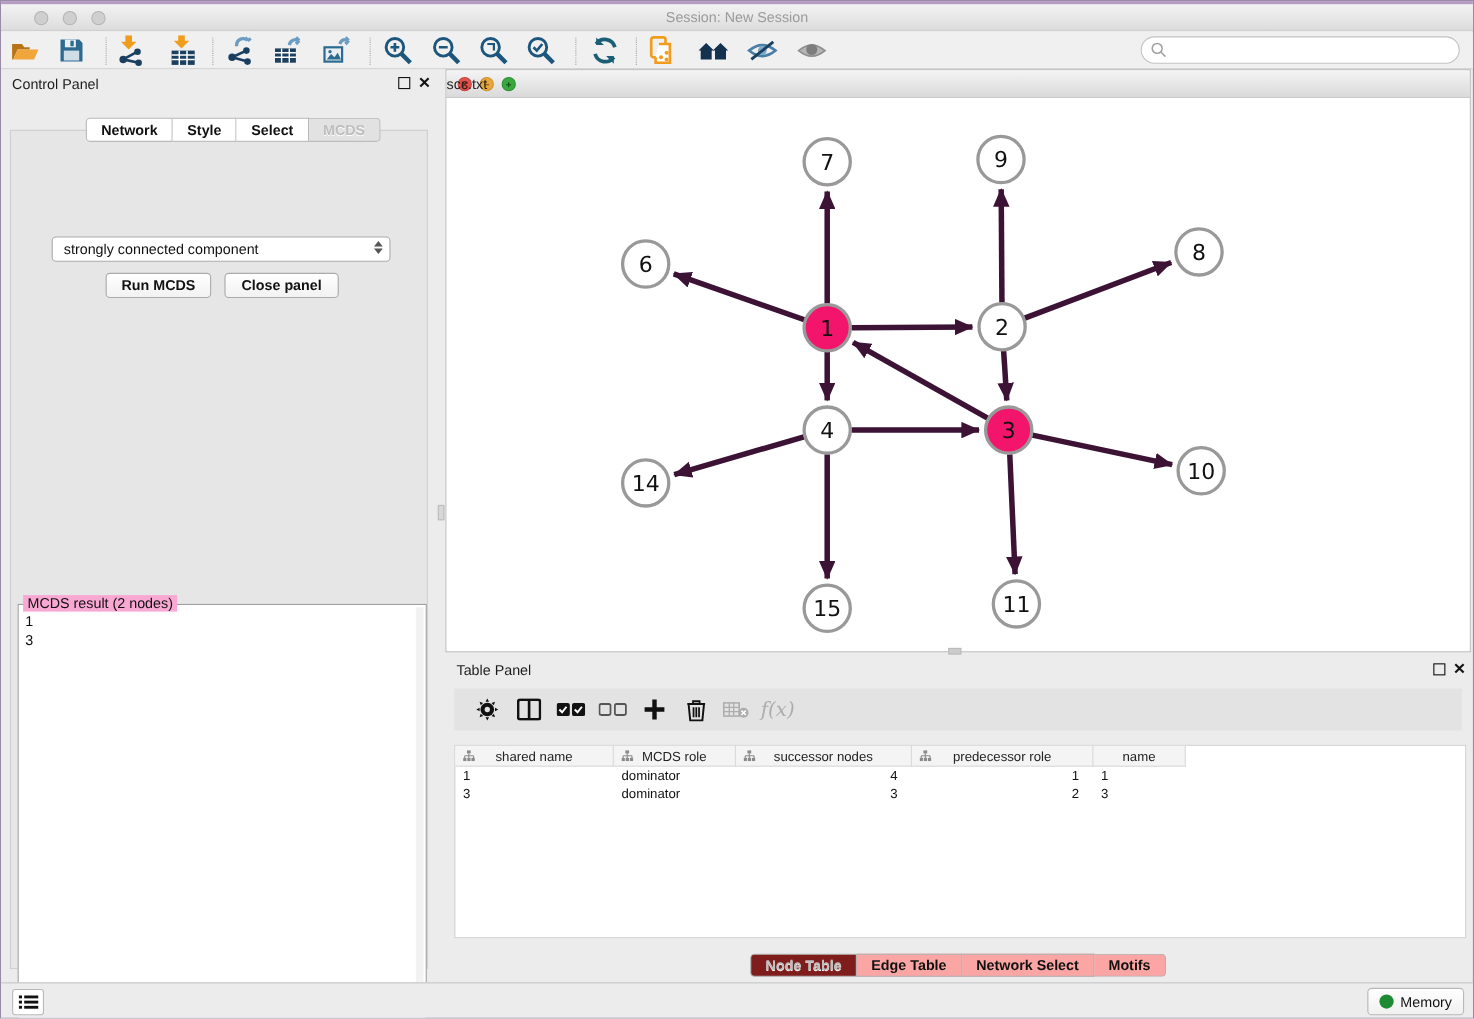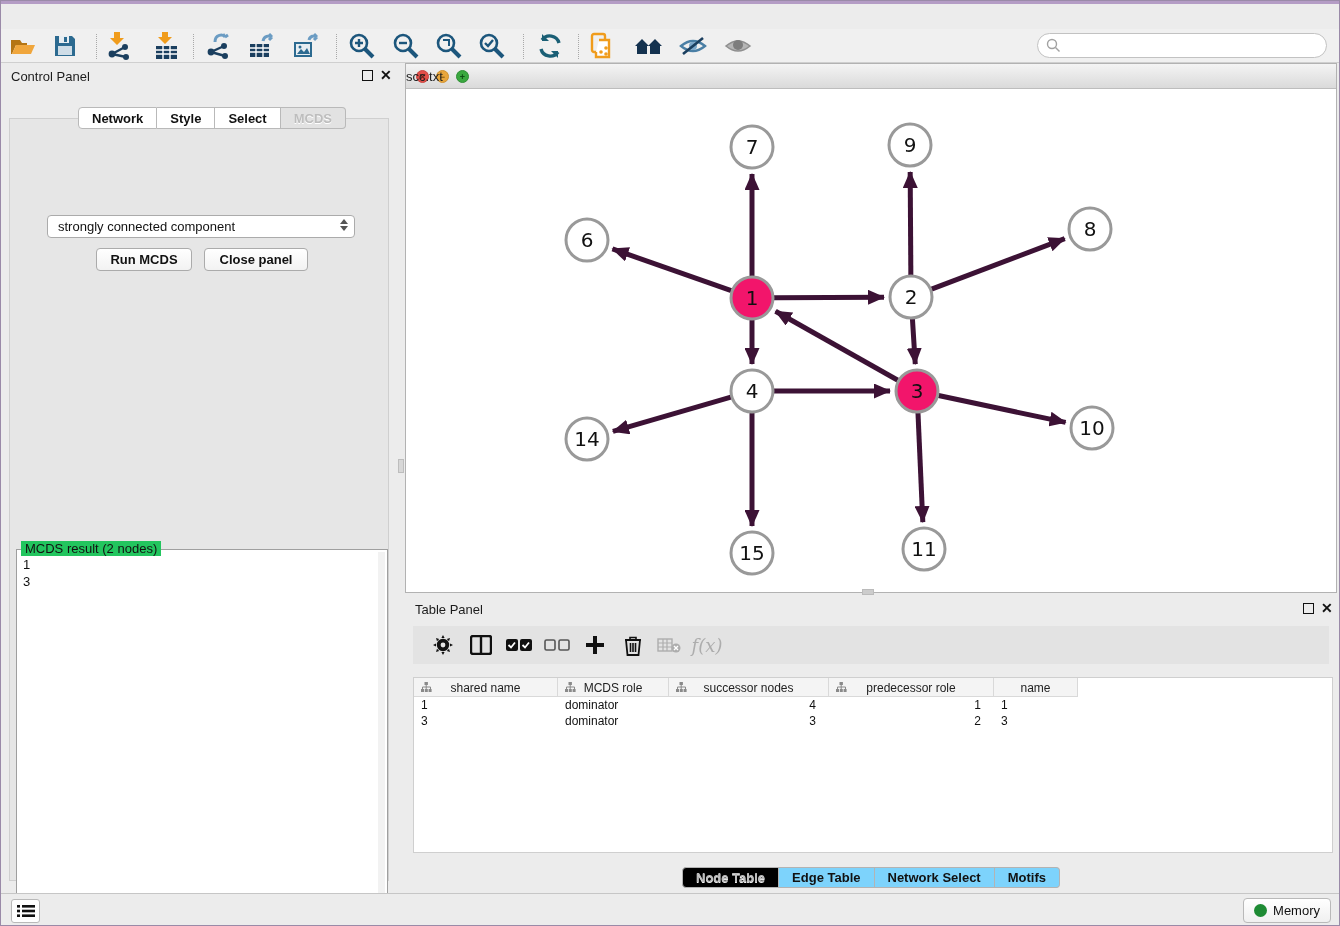--- a/index.html
+++ b/index.html
@@ -50,21 +50,21 @@
                border:1px solid #ababab; border-radius:4px; font-size:13px; color:#111;
                display:flex; align-items:center; padding-left:10px; cursor:pointer; }
   .cp-select .stepper { position:absolute; right:6px; top:3px; display:flex; flex-direction:column; gap:2px; }
   .tri-up { width:0;height:0;border-left:4px solid transparent;border-right:4px solid transparent;border-bottom:5px solid #555; }
   .tri-dn { width:0;height:0;border-left:4px solid transparent;border-right:4px solid transparent;border-top:5px solid #555; }
   .cp-btn { position:absolute; top:129px; height:23px; background:linear-gradient(#ffffff,#f2f2f2);
             border:1px solid #ababab; border-radius:4px; font-size:13px; font-weight:bold; color:#111;
             display:flex; align-items:center; justify-content:center; cursor:pointer;text-align:right; }
   .mcds-fieldset { position:absolute; left:6px; top:430px; width:372px; height:378px;
                    border:1px solid #9f9f9f; background:#fff; }
-  .mcds-legend { position:absolute; left:4px; top:-9px; background:#22c55e; padding:0 4px;
+  .mcds-legend { position:absolute; left:4px; top:-9px; background:#f9a8d4; padding:0 4px;
                  font-size:13px; color:#111; }
   .mcds-text { position:absolute; left:2px; top:6px; right:10px; bottom:2px; font-size:13px;
                color:#111; line-height:17px; padding-left:4px; }
   .mcds-scroll { position:absolute; right:2px; top:2px; width:7px; bottom:2px; background:#f2f2f2; }
 
   
   .v-splitter { position:absolute; left:396px; top:62px; width:8px; height:830px; background:#ececec; }
   .v-grip { position:absolute; left:1px; top:396px; width:6px; height:14px; background:#d7d7d7;
             border:1px solid #bdbdbd; cursor:col-resize; }
 
@@ -97,43 +97,49 @@
              border-bottom:1px solid #d9d9d9; display:flex; }
   .tp-hcell { position:relative; height:19px; border-right:1px solid #d9d9d9;
               display:flex; align-items:center; justify-content:center; gap:4px;
               color:#222; cursor:pointer; }
   .tp-hcell .hier { position:absolute; left:7px; top:4px; }
   .tp-row { position:absolute; left:0; height:16px; display:flex; }
   .tp-cell { height:16px; display:flex; align-items:center; color:#111; }
   .al { justify-content:flex-start; padding-left:7px; }
   .ar { justify-content:flex-end; padding-right:13px; }
   .tp-tabs { position:absolute; left:0; right:0; top:271px; display:flex; justify-content:center; }
-  .tp-tab { height:21px; padding:0 13px; background:#7dd3fc; border:1px solid #b3b3b3; border-left:none;
+  .tp-tab { height:21px; padding:0 13px; background:#fca5a5; border:1px solid #b3b3b3; border-left:none;
             font-size:13px; font-weight:bold; color:#111; display:flex; align-items:center; cursor:pointer; }
   .tp-tab:first-child { border-left:1px solid #b3b3b3; border-radius:4px 0 0 4px; }
   .tp-tab:last-child { border-radius:0 4px 4px 0; }
-  .tp-tab.disabled-active { background:#000000; color:#bdbdbd; text-shadow:0 1px 0 #f4f4f4; }
+  .tp-tab.disabled-active { background:#7f1d1d; color:#bdbdbd; text-shadow:0 1px 0 #f4f4f4; }
 
   
   .statusbar { position:absolute; left:0; top:892px; width:100%; height:34px; background:#ececec;
                border-top:1px solid #c6c6c6; }
   .sb-listbtn { position:absolute; left:10px; top:5px; width:29px; height:24px; background:#fff;
                 border:1px solid #b9b9b9; border-radius:3px; display:flex; align-items:center;
                 justify-content:center; cursor:pointer; }
   .sb-memory { position:absolute; right:8px; top:4px; height:25px; background:linear-gradient(#fff,#f0f0f0);
                border:1px solid #b9b9b9; border-radius:4px; display:flex; align-items:center;
                gap:6px; padding:0 10px; font-size:13px; color:#111; cursor:pointer; }
   .mem-dot { width:13px; height:13px; border-radius:50%; background:#1e8b34; }
 </style>
 </head>
 <body>
 
 <div class="app">
   <div class="accent-strip"></div>
 
+  <div class="titlebar">
+    <span class="tl-dot" style="left:30px"></span>
+    <span class="tl-dot" style="left:56px"></span>
+    <span class="tl-dot" style="left:82px"></span>
+    <div class="title">Session: New Session</div>
+  </div>
 
   <div class="main-toolbar">
     <div class="tb-icon" style="left:6px">
       <svg width="28" height="24" viewBox="0 0 28 24">
           <path d="M2 6 h9 l2 3 h5 v2 H7 L3 20 H2 z" fill="#b57514"></path>
           <path d="M7 11 h19 l-4 9 H3 z" fill="#f0a63c"></path>
         </svg>
     </div>
     <div class="tb-icon" style="left:48px">
       <svg width="24" height="24" viewBox="0 0 24 24">

